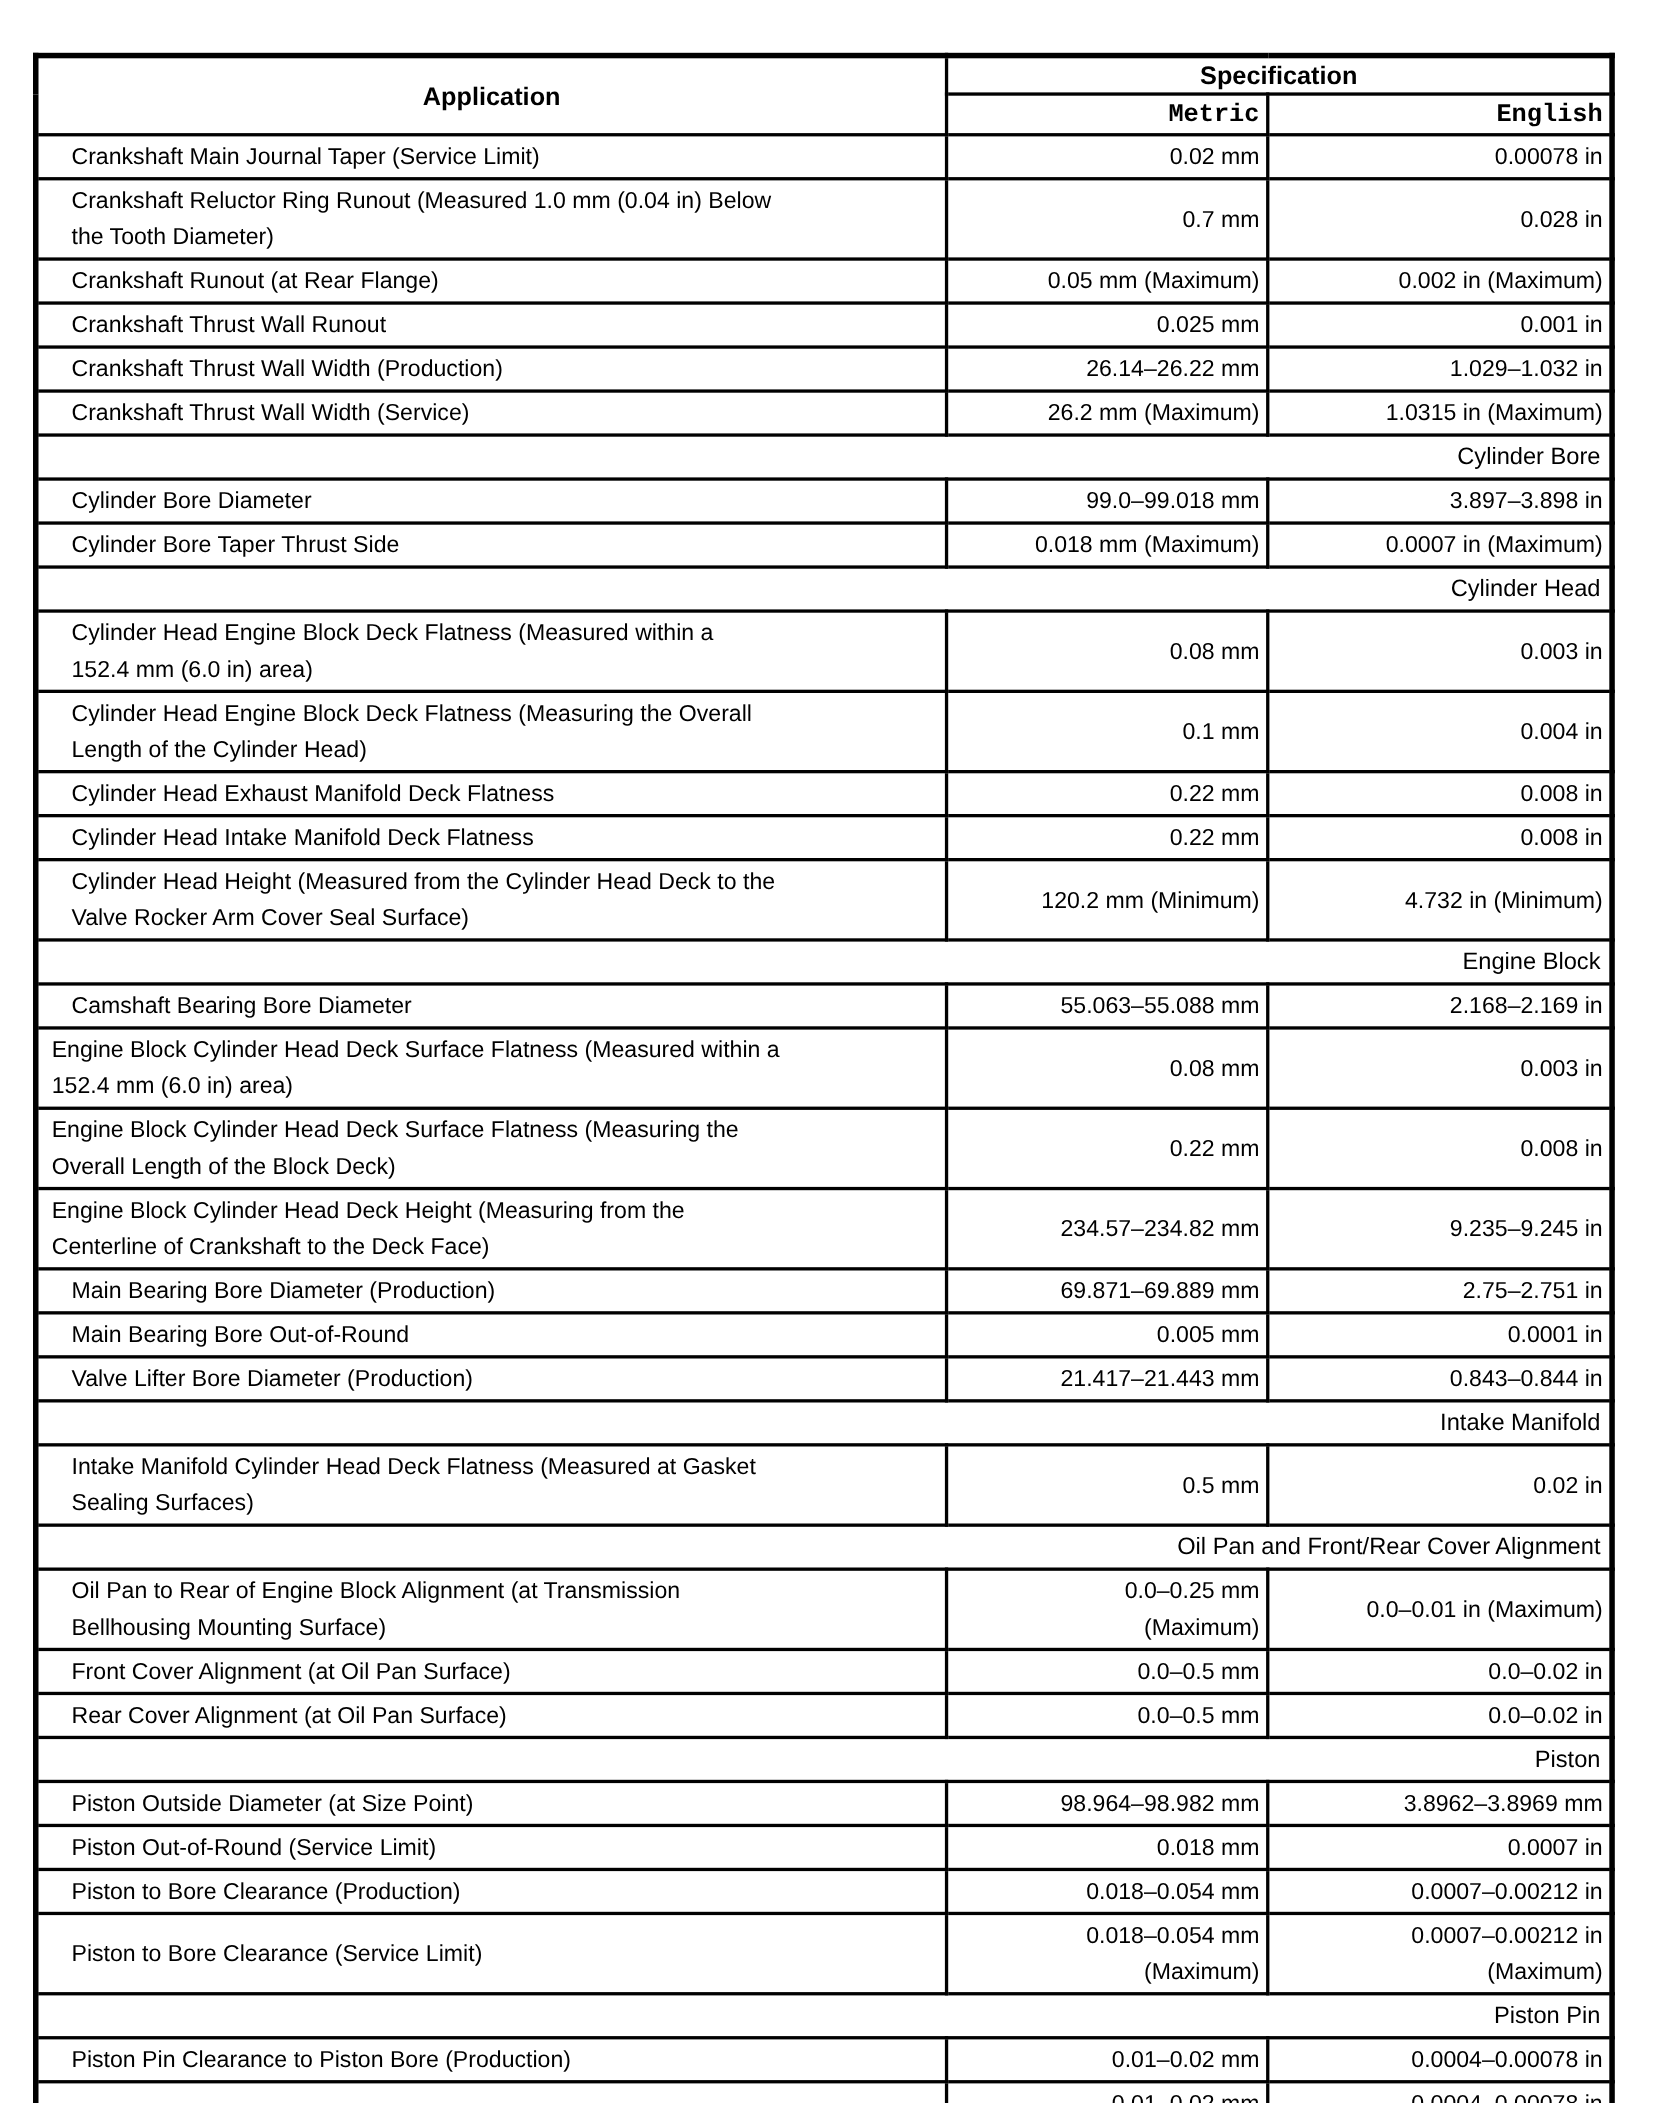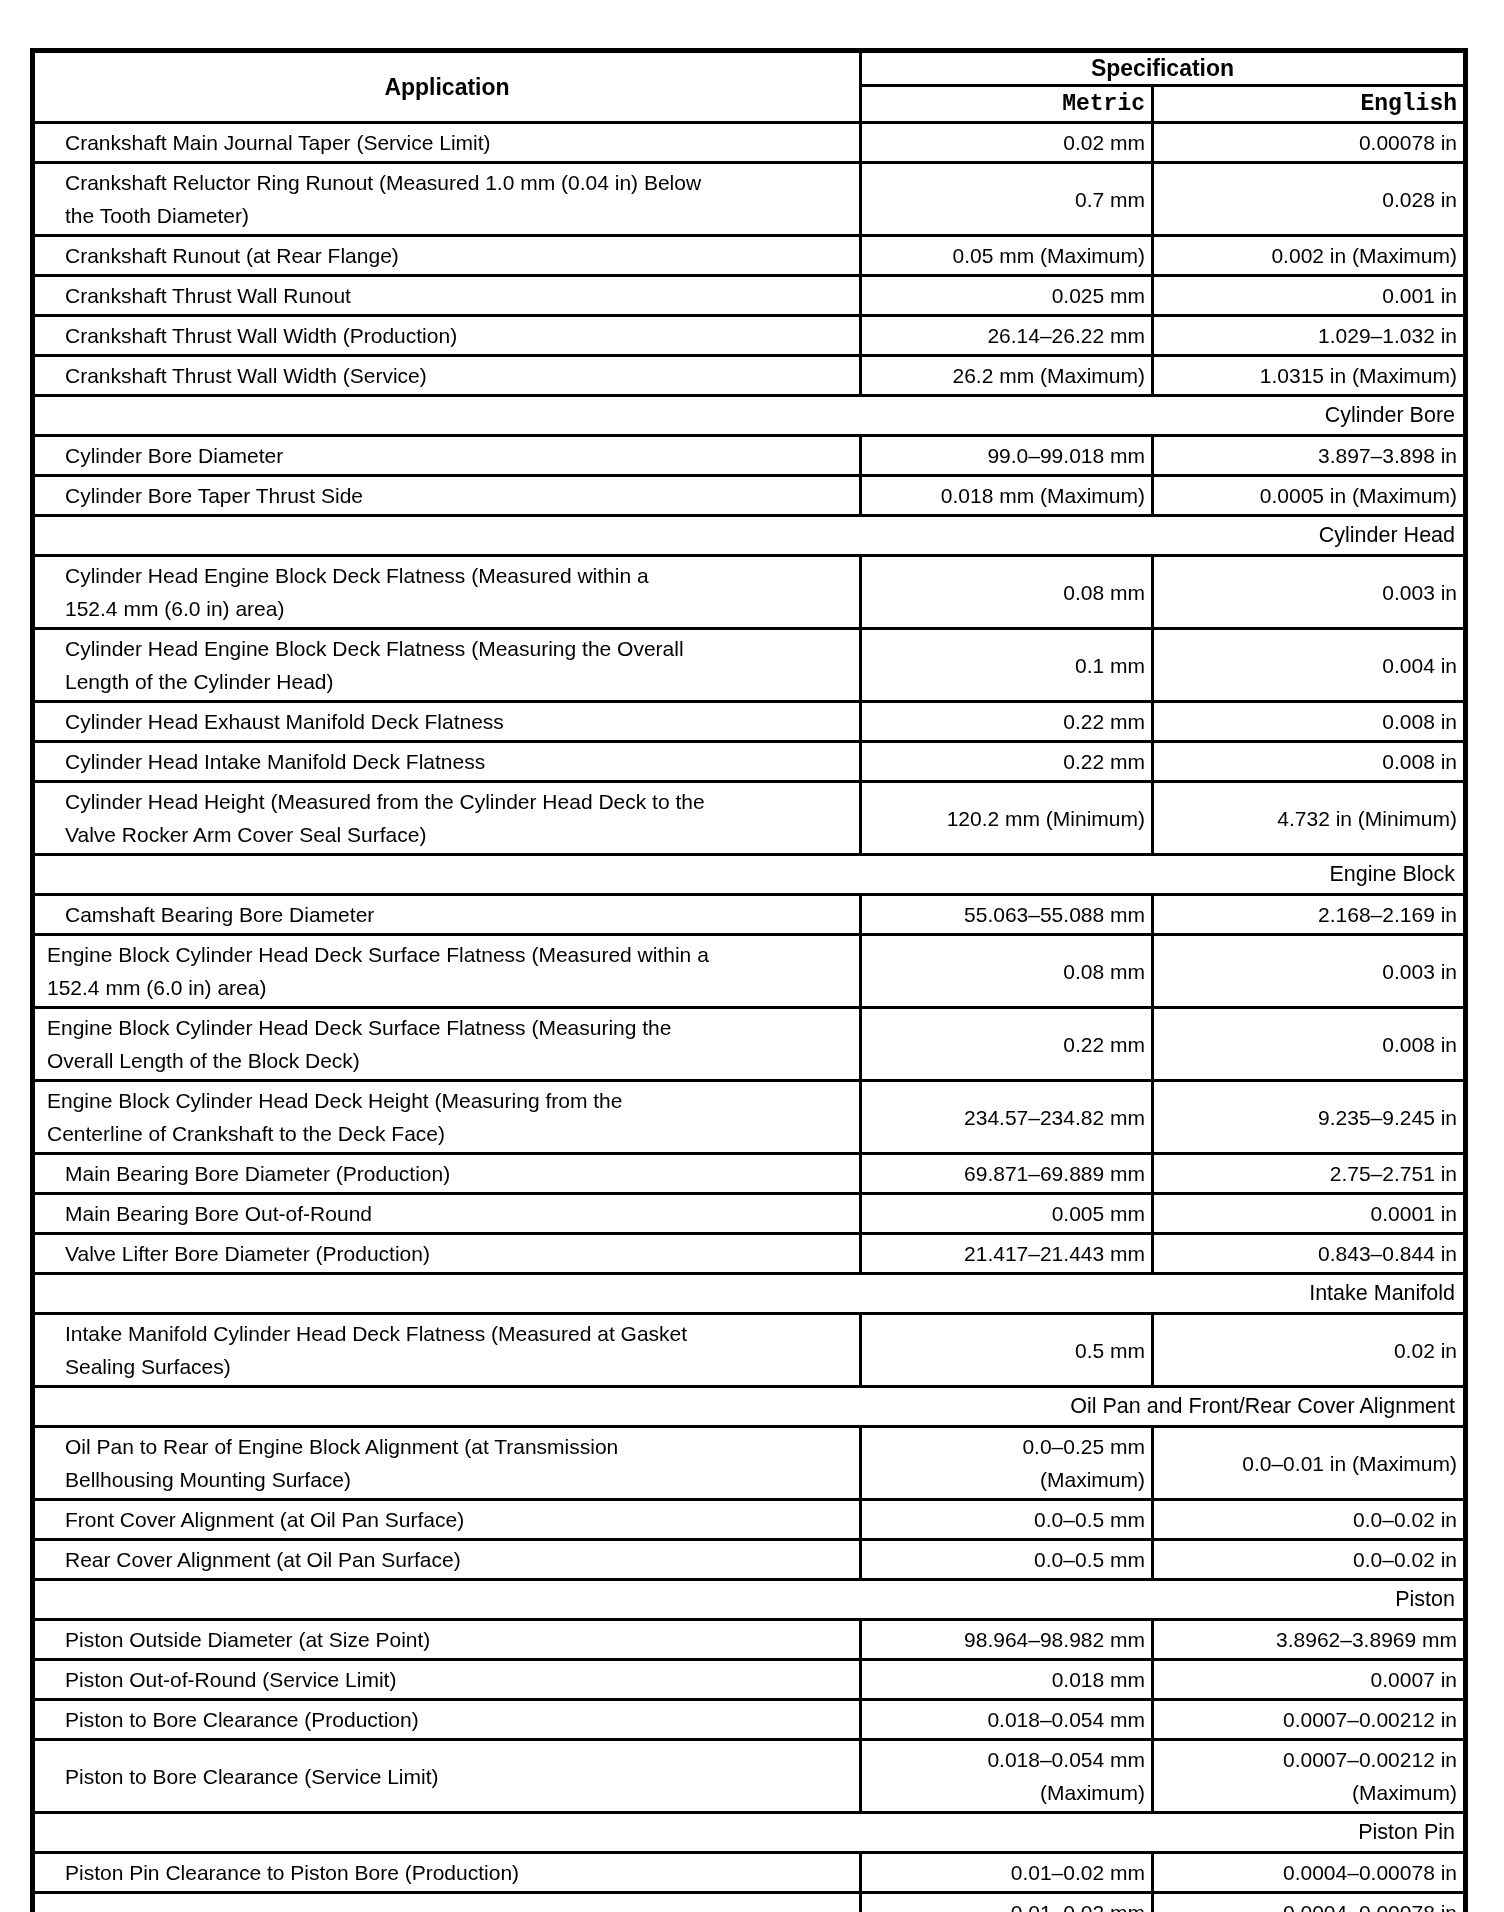--- a/index.html
+++ b/index.html
@@ -132,21 +132,21 @@
           <td colspan="3">Cylinder Bore</td>
         </tr>
         <tr class="spec-row">
           <td class="app-cell">Cylinder Bore Diameter</td>
           <td class="val-cell">99.0–99.018 mm</td>
           <td class="val-cell">3.897–3.898 in</td>
         </tr>
         <tr class="spec-row">
           <td class="app-cell">Cylinder Bore Taper Thrust Side</td>
           <td class="val-cell">0.018 mm (Maximum)</td>
-          <td class="val-cell">0.0005 in (Maximum)</td>
+          <td class="val-cell">0.0007 in (Maximum)</td>
         </tr>
         <tr class="section-row">
           <td colspan="3">Cylinder Head</td>
         </tr>
         <tr class="spec-row">
           <td class="app-cell">Cylinder Head Engine Block Deck Flatness (Measured within a
 152.4 mm (6.0 in) area)</td>
           <td class="val-cell">0.08 mm</td>
           <td class="val-cell">0.003 in</td>
         </tr>

